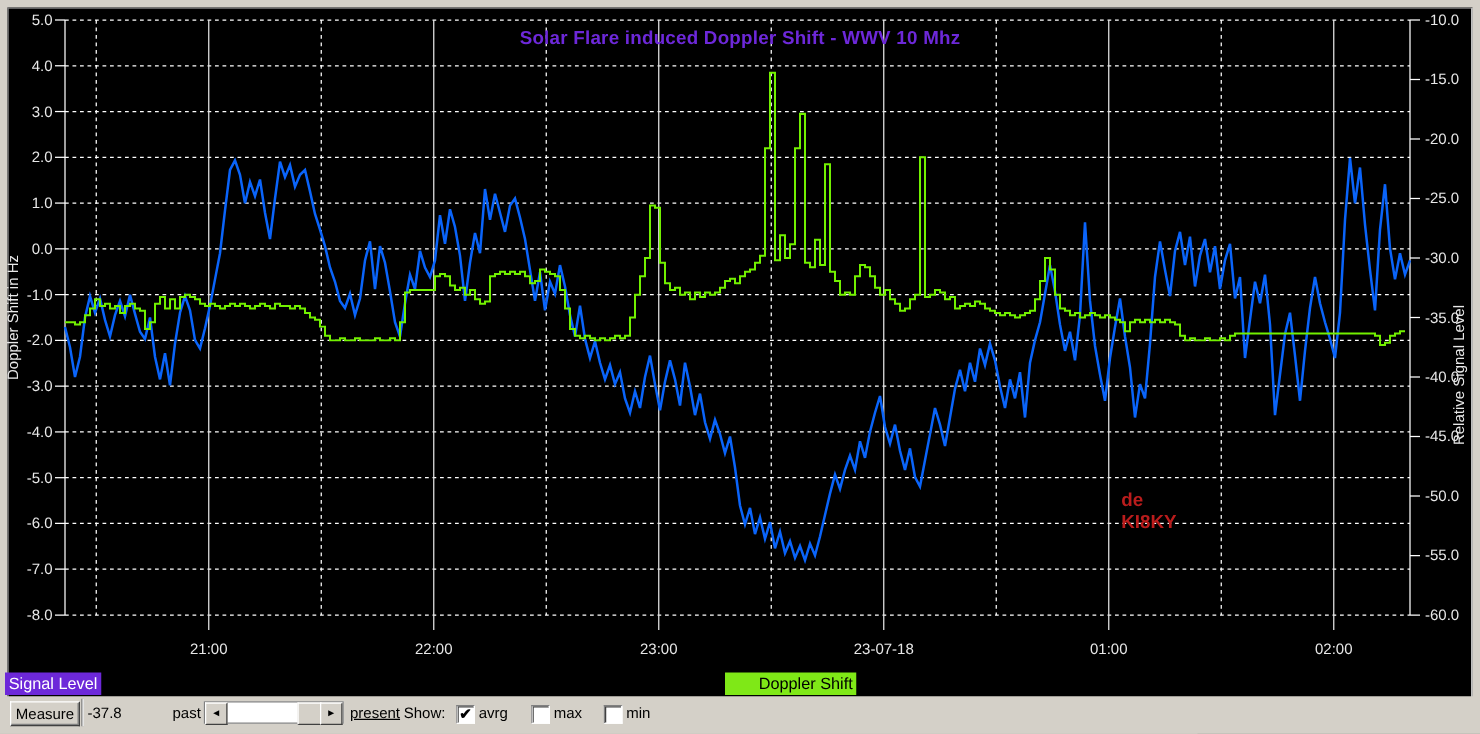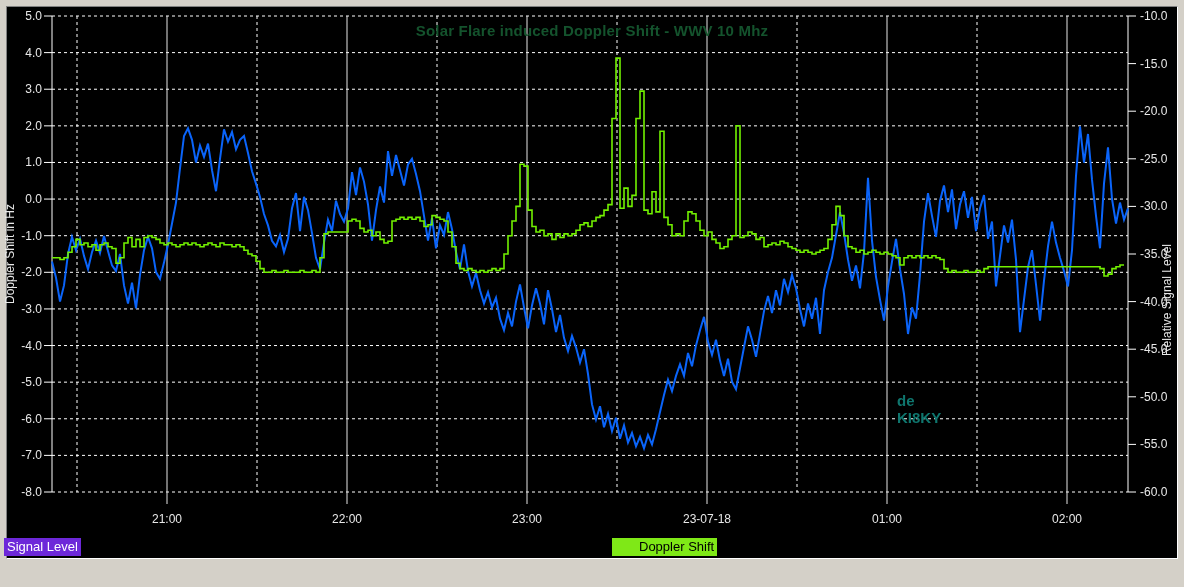--- a/index.html
+++ b/index.html
@@ -13,32 +13,32 @@
   #window{position:absolute;left:0;top:0;width:958px;height:587px;background:#d4d0c8;}
   #chart-panel{
     position:absolute;left:6px;top:6px;width:1170px;height:551px;
     background:#000;
     border-top:1px solid #808080;border-left:1px solid #808080;
     border-right:1px solid #ffffff;border-bottom:1px solid #ffffff;
   }
   #chart-svg{position:absolute;left:0;top:0;width:1184px;height:557px;}
   .chart-title{
     position:absolute;top:22px;left:0;width:1184px;text-align:center;
-    color:#14532d;font-size:15px;font-weight:bold;letter-spacing:0.2px;
+    color:#6d28d9;font-size:15px;font-weight:bold;letter-spacing:0.2px;
   }
   .watermark{
     position:absolute;left:897px;top:392px;
-    color:#0f766e;font-size:15px;font-weight:bold;
+    color:#b91c1c;font-size:15px;font-weight:bold;
   }
   .legend-chip{
     position:absolute;top:538px;height:18px;line-height:18px;
     font-size:13px;padding:0 3px;white-space:nowrap;
   }
   #chip-signal{left:4px;color:#ffffff;}
-  #chip-doppler{left:612px;color:#000000;padding-left:27px;}
+  #chip-doppler{left:580px;color:#000000;padding-left:27px;}
   
   #toolbar{position:absolute;left:0;top:557px;width:1184px;height:30px;background:#d4d0c8;font-size:12px;color:#000;}
   .tb-text{position:absolute;top:6px;}
   #measure-btn{
     position:absolute;left:8px;top:4px;width:54px;height:18px;
     background:#d4d0c8;font-size:12px;text-align:center;line-height:18px;
     border-top:1px solid #ffffff;border-left:1px solid #ffffff;
     border-right:1px solid #404040;border-bottom:1px solid #404040;
     box-shadow:inset -1px -1px 0 #808080;
     cursor:default;
@@ -174,13 +174,34 @@
     <text id="left-axis-title" transform="rotate(-90 14 254)" x="14" y="254" text-anchor="middle" font-size="12" fill="#e8e8e8">Doppler Shift in Hz</text>
     <text id="right-axis-title" transform="rotate(-90 1171 300)" x="1171" y="300" text-anchor="middle" font-size="12" fill="#e8e8e8">Relative Signal Level</text>
   </svg>
 
   <div class="chart-title">Solar Flare induced Doppler Shift - WWV 10 Mhz</div>
   <div class="watermark">de KI8KY</div>
 
   <div id="chip-signal" class="legend-chip" style="background: #6d28d9;">Signal Level</div>
   <div id="chip-doppler" class="legend-chip" style="background: rgb(127, 232, 23);">Doppler Shift</div>
 
+  <div id="toolbar">
+    <div id="measure-btn">Measure</div>
+    <div id="measure-sep"></div>
+    <div class="tb-text" style="left:70px;">-37.8</div>
+
+    <div class="tb-text" style="left:138px;">past</div>
+    <div id="scrollbar">
+      <div id="sb-left" class="sb-btn">◄</div>
+      <div id="sb-thumb"></div>
+      <div id="sb-right" class="sb-btn">►</div>
+    </div>
+    <div class="tb-text link" style="left:280px;">present</div>
+
+    <div class="tb-text" style="left:323px;">Show:</div>
+    <div class="checkbox" style="left:365px;">✔</div>
+    <div class="tb-text" style="left:383px;">avrg</div>
+    <div class="checkbox" style="left:425px;"></div>
+    <div class="tb-text" style="left:443px;">max</div>
+    <div class="checkbox" style="left:483px;"></div>
+    <div class="tb-text" style="left:501px;">min</div>
+  </div>
 </div>
 
 </body></html>

